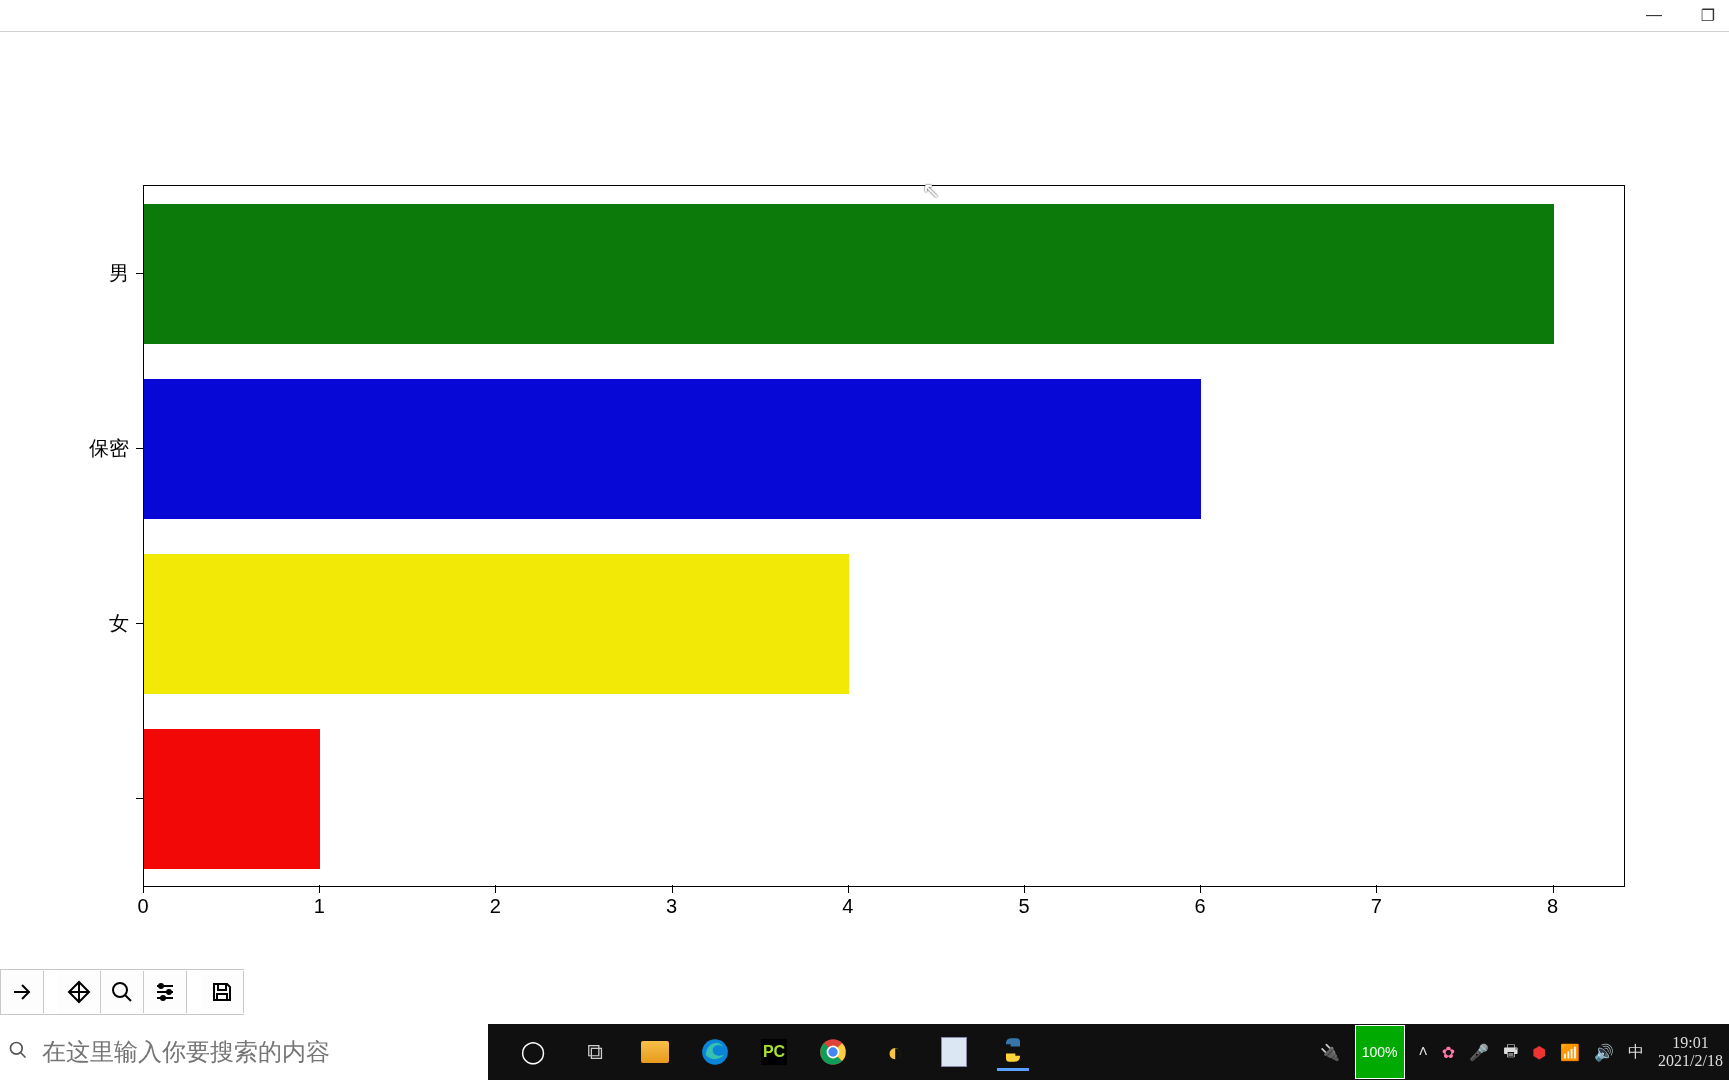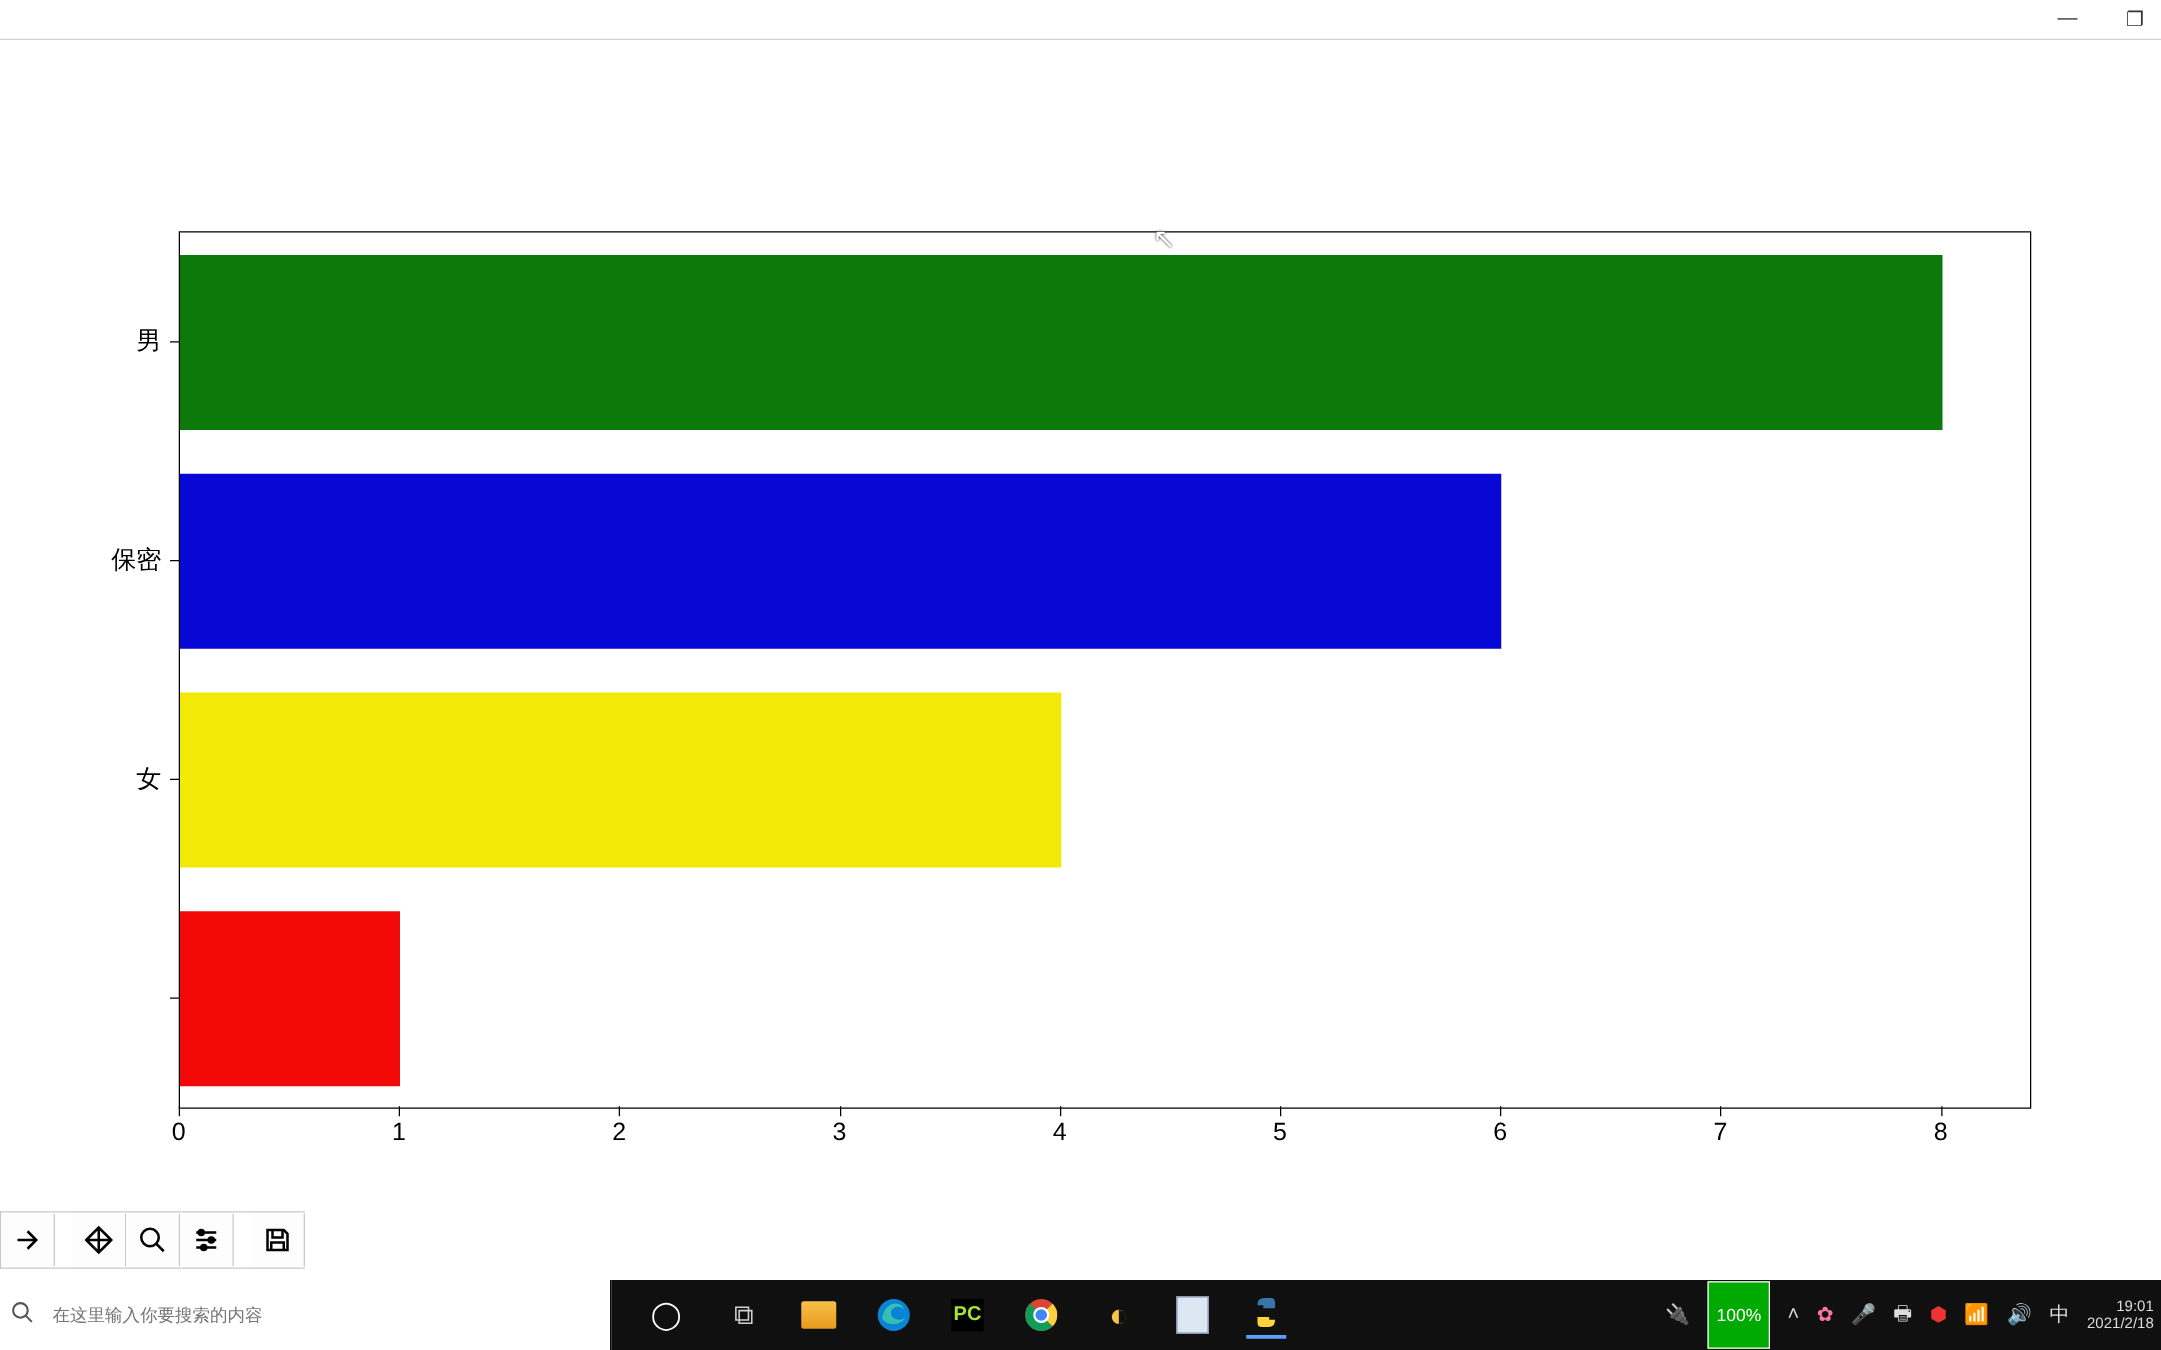--- a/index.html
+++ b/index.html
@@ -109,21 +109,21 @@
     display:flex; align-items:center;
     background:#fff;
     color:#777;
     height:56px;
     width:488px;
     border-right:1px solid #101010;
   }
   .search-box .icon { margin:0 12px 0 8px; color:#555;}
   .search-box input {
     border:none; outline:none;
-    font-size:14px; color:#c2410c;
+    font-size:24px; color:#c2410c;
     width:100%;
     background:transparent;
   }
   .task-icons {
     display:flex; gap:30px;
     margin-left:28px;
     align-items:center;
     height:100%;
   }
   .task-icons .ti {
@@ -143,23 +143,24 @@
     color:#ddd;
   }
   .tray .batt {
     background:#0a0;
     color:#fff;
     padding:18px 6px;
     border:1px solid #fff;
     font-size:14px;
   }
   .tray .clock {
-    text-align:right;
+    text-align:center;
     line-height:1.1;
-    font-size:12px;
+    font-size:16px;
+    font-family:Liberation Serif, serif;
   }
   .cursor {
     position:absolute;
     width:18px; height:24px;
     color:#fff;
     font-size:22px;
     left:922px;
     top:178px;
     pointer-events:none;
     text-shadow:0 0 2px #000;

